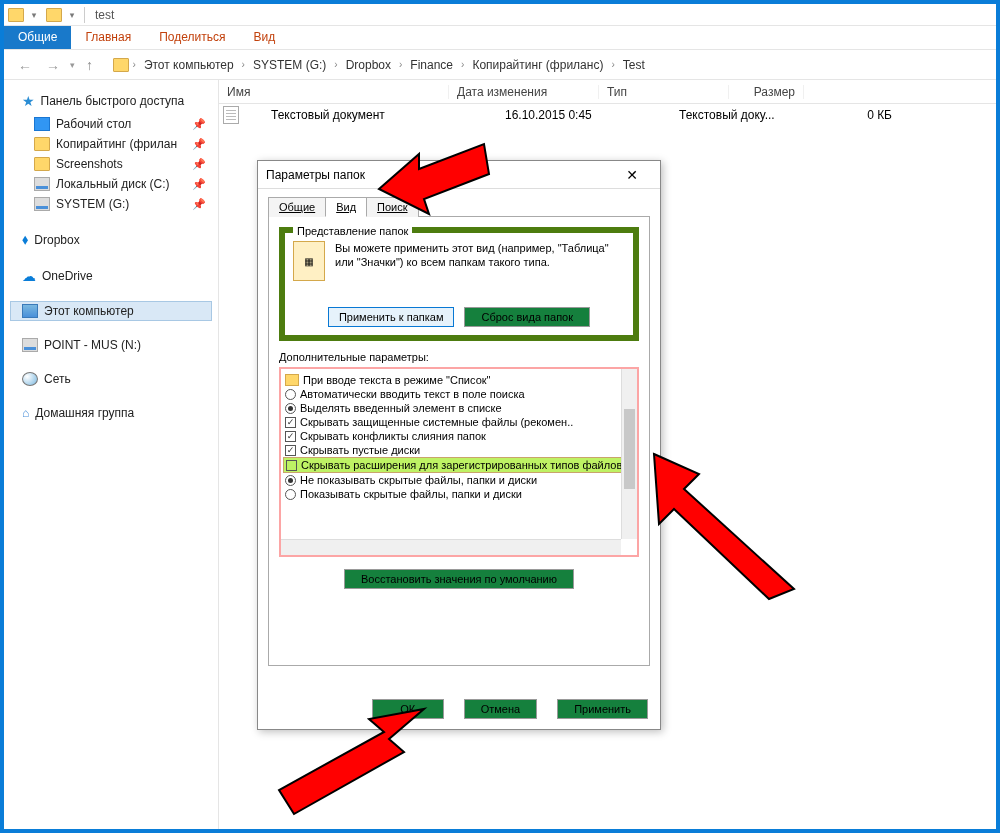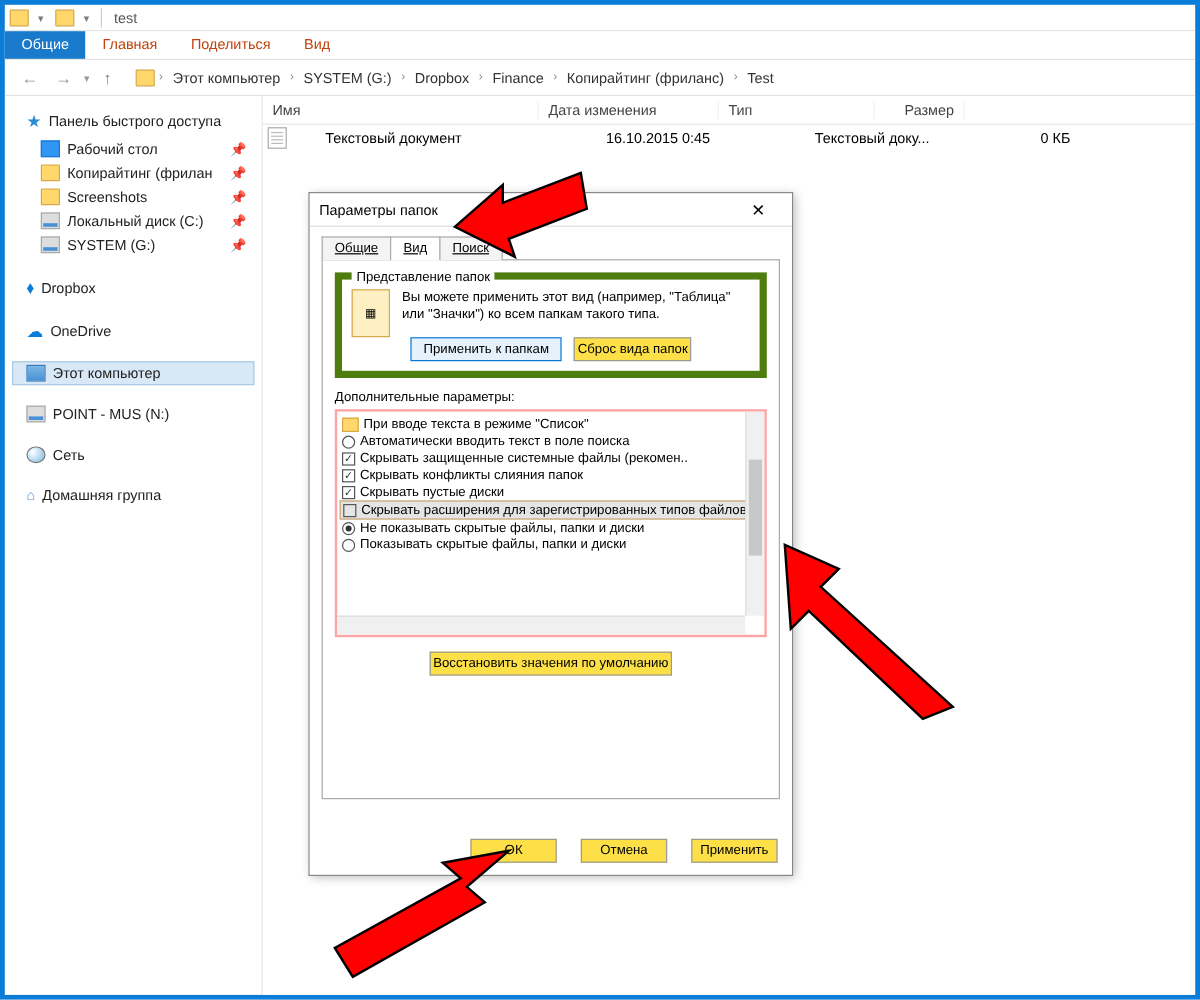--- a/index.html
+++ b/index.html
@@ -65,33 +65,33 @@
   .dlg-tab { border:1px solid #aaa; border-bottom:none; padding:3px 10px; background:#fff; font-size:11px; position:relative; margin-right:-1px; }
   .dlg-tab.active { background:#fff; border-bottom:1px solid #fff; z-index:2; }
   .dlg-tab:not(.active){ background:#f4f4f4;}
   .dlg-body { border:1px solid #aaa; margin:0 10px; padding:10px; flex:none; background:#fff; margin-top:-1px; height:450px; overflow:hidden;}
   
   .groupbox { border:6px solid #4d7c0f; padding:8px; position:relative; margin-bottom:10px; }
   .groupbox-title { position:absolute; top:-8px; left:8px; background:#fff; padding:0 4px; font-size:11px; }
   .gb-row { display:flex; gap:10px; align-items:flex-start; }
   .gb-ico { width:32px; height:40px; background:#fff0c4; border:1px solid #d4a84b; display:flex; align-items:center; justify-content:center; font-size:10px; flex:none; }
   .gb-text { font-size:11px; line-height:1.3; }
-  .gb-btns { display:flex; gap:10px; margin-top:0; justify-content:center; }
+  .gb-btns { display:flex; gap:10px; margin-top:26px; justify-content:center; }
   .btn-inset { border:1px solid #0878d4; background:#e6f2fb; padding:3px 10px; font-size:11px; }
-  .btn-plain { border:1px solid #999; background:#fde047; padding:3px 2px; font-size:11px; }
+  .btn-plain { border:1px solid #999; background:#15803d; padding:3px 16px; font-size:11px; }
 
   .adv-label { font-size:11px; margin:6px 0 4px 0; }
   .treebox { border:2px solid #fca5a5; height:190px; overflow-x:auto; overflow-y:hidden; font-size:11px; padding:4px 2px; position:relative; }
   .treebox .t-row { display:flex; align-items:center; gap:4px; padding:1px 2px; white-space:nowrap; }
   .t-indent1{padding-left:16px;} .t-indent2{padding-left:32px;}
   .t-folder{width:14px;height:12px;background:#ffd76a;border:1px solid #d4a84b;flex:none;}
   .t-radio{width:11px;height:11px;border:1px solid #555;border-radius:50%;flex:none;display:flex;align-items:center;justify-content:center;}
   .t-radio.sel::after{content:"";width:5px;height:5px;background:#333;border-radius:50%;}
   .t-check{width:11px;height:11px;border:1px solid #555;flex:none;display:flex;align-items:center;justify-content:center;font-size:9px;color:#333;}
-  .t-row.highlight{ background:#e5e5e5; border:1px solid #c9a46d; }
+  .t-row.highlight{ background:#bef264; border:1px solid #c9a46d; }
   .tree-scroll{position:absolute;top:0;right:0;bottom:16px;width:16px;background:#f0f0f0;border-left:1px solid #ddd;}
   .tree-scroll .thumb{position:absolute;left:2px;right:2px;top:40px;height:80px;background:#c8c8c8;}
   .tree-hscroll{position:absolute;left:0;right:16px;bottom:0;height:16px;background:#f0f0f0;border-top:1px solid #ddd;}
 
   .restore-row{ display:flex; justify-content:center; margin-top:12px;}
   .dlg-footer{ display:flex; justify-content:flex-end; gap:20px; padding:10px 12px; margin-top:auto;}
   .dlg-footer .btn-plain{ min-width:72px; text-align:center;}
 
   
   .arrow { position:absolute; pointer-events:none; }
@@ -245,20 +245,24 @@
 
     <div class="adv-label">Дополнительные параметры:</div>
     <div class="treebox">
       <div class="t-row t-indent1">
           <span class="t-folder"></span>
           <span>При вводе текста в режиме "Список"</span>
         </div>
       <div class="t-row t-indent2">
           <span class="t-radio"></span>
           <span>Автоматически вводить текст в поле поиска</span>
+        </div>
+      <div class="t-row t-indent2">
+          <span class="t-radio sel"></span>
+          <span>Выделять введенный элемент в списке</span>
         </div>
       <div class="t-row t-indent1">
           <span class="t-check">✓</span>
           <span>Скрывать защищенные системные файлы (рекомен..</span>
         </div>
       <div class="t-row t-indent1">
           <span class="t-check">✓</span>
           <span>Скрывать конфликты слияния папок</span>
         </div>
       <div class="t-row t-indent1">

